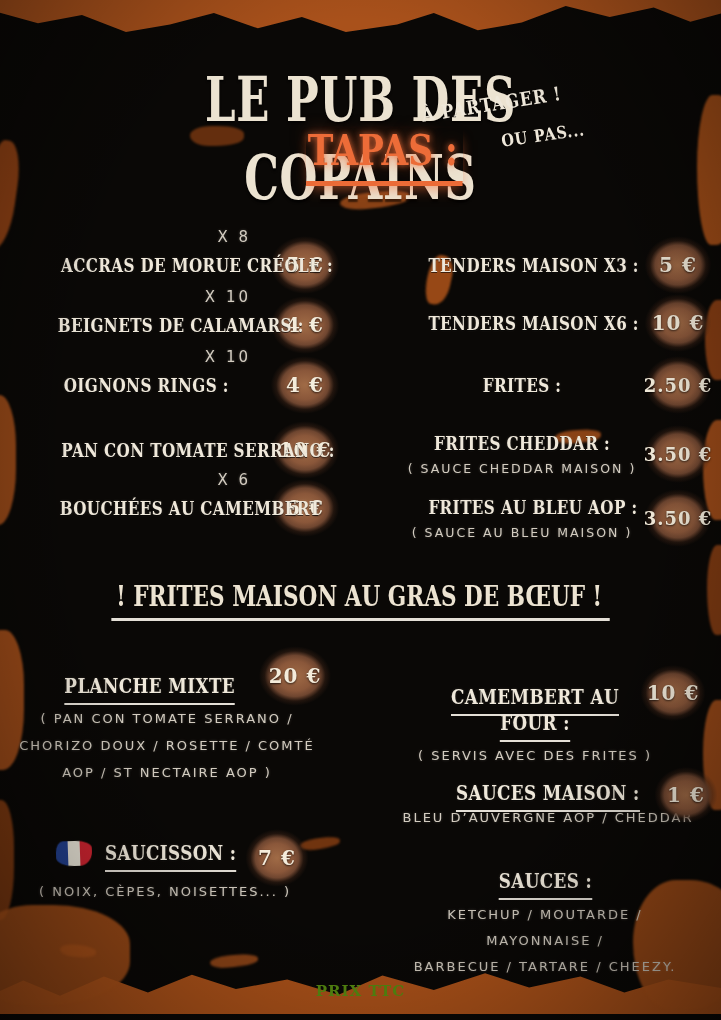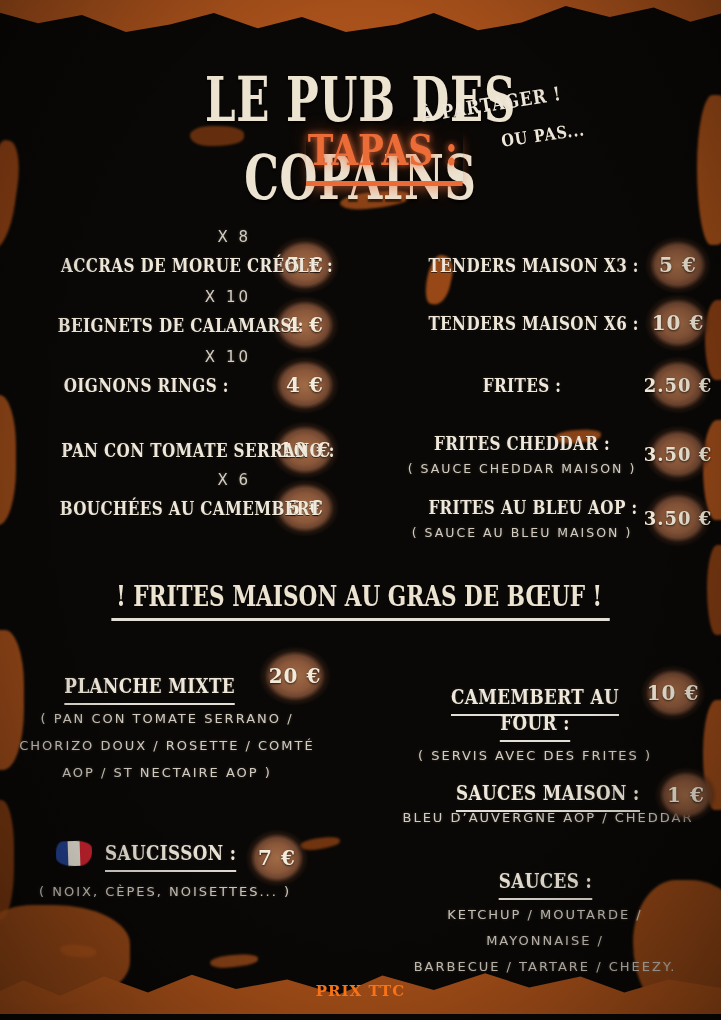--- a/index.html
+++ b/index.html
@@ -57,21 +57,21 @@
   
   .spec{position:absolute;}
   .spec-head{font-size:21px;line-height:26px;letter-spacing:.5px;color:#efe8da;
              text-shadow:0 1px 0 rgba(0,0,0,.6),0 0 3px rgba(255,245,230,.18);}
   .spec-note{font-size:13px;line-height:27px;}
   .spec .blob{position:absolute;}
   .flag{width:36px;height:25px;flex:none;transform:rotate(-2deg);filter:blur(.4px);
         background:linear-gradient(90deg,#23408f 33%,#ece7da 33% 66%,#cf2430 66%);
         border-radius:20% 45% 35% 50%/45% 30% 55% 35%;}
   .footer{position:absolute;top:982px;left:0;right:0;text-align:center;z-index:6;
-          font-size:15px;letter-spacing:1px;color:#f97316;}
+          font-size:15px;letter-spacing:1px;color:#4d7c0f;}
 </style>
 </head>
 <body>
 
 <div class="page">
 
   <div class="band-top"></div>
   <div class="band-bottom"></div>
   <div class="splat" style="left:-14px;top:140px;width:30px;height:110px;background:#9c4716;transform:rotate(8deg);opacity:.9"></div>
   <div class="splat" style="left:-18px;top:395px;width:34px;height:130px;background:#a9511b;opacity:.85"></div>

